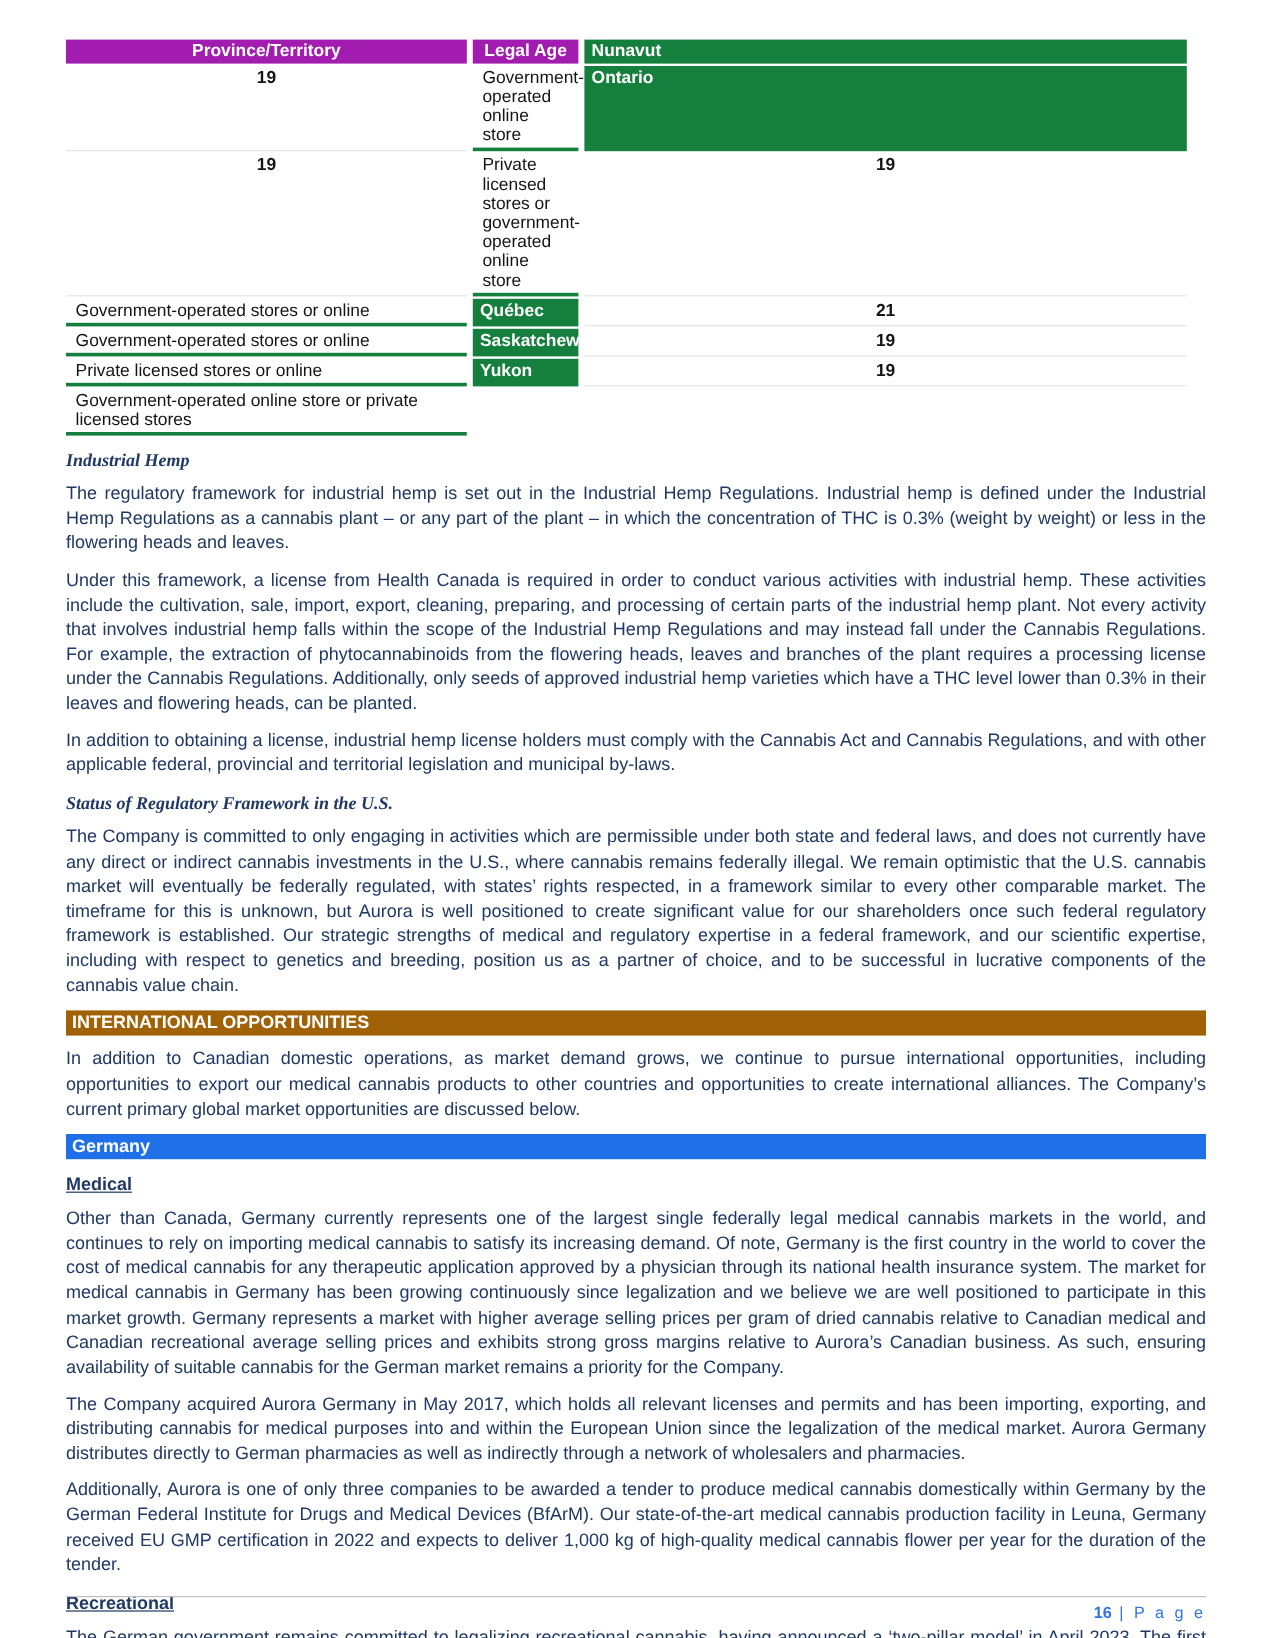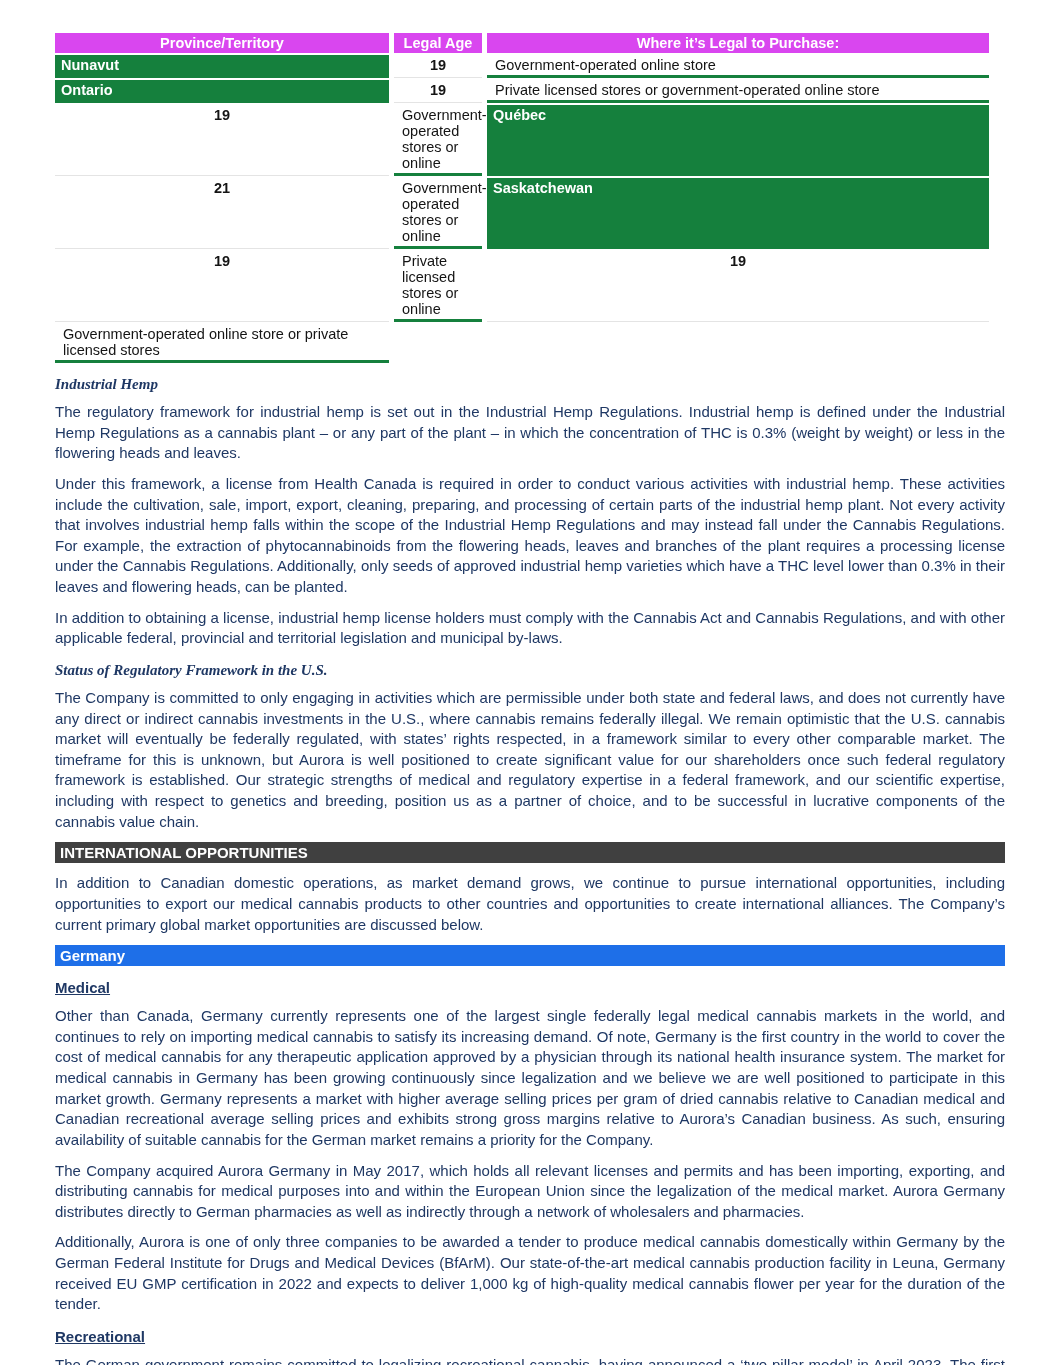--- a/index.html
+++ b/index.html
@@ -10,21 +10,21 @@
   }
   .page { position:absolute; inset:0; padding:33px 50px 0 55px; box-sizing:border-box; }
 
   
   .legal-table {
     display:grid; grid-template-columns:334px 88px 1fr;
     column-gap:5px; row-gap:2px; width:934px; font-size:14.5px;
     margin-bottom:6px;
   }
   .th {
-    background:#d946ef; color:#ffffff; font-weight:bold;
+    background:#a21caf; color:#ffffff; font-weight:bold;
     text-align:center; padding:2px 4px;
   }
   .cell-province {
     background:#15803d; color:#ffffff; font-weight:bold;
     padding:2px 6px;
   }
   .cell-age {
     color:#141414; font-weight:bold; text-align:center; padding:2px 4px;
     border-bottom:1px solid #e4e4e4;
   }
@@ -44,61 +44,61 @@
     font-family:Liberation Serif, serif;
   }
   .underline-head {
     font-weight:bold; text-decoration:underline; font-size:15px;
     margin:13px 0 10px 0;
   }
   .bar {
     color:#ffffff; font-weight:bold; font-size:15px;
     padding:2px 5px; margin:3px 0 10px 0;
   }
-  .bar-navy { background:#404040; }
+  .bar-navy { background:#a16207; }
   .bar-blue { background:#1E6FE8; }
 
   
   .footer {
     position:absolute; left:55px; right:50px; bottom:14px;
     border-top:1px solid #bfbfbf; padding-top:5px;
     text-align:right; color:#2E74E8; font-size:13.5px;
   }
   .footer .num { font-weight:bold; }
   .footer .pg { letter-spacing:2.5px; }
 </style>
 </head>
 <body>
 
 <div class="page">
 
   <div class="legal-table">
     <div class="th">Province/Territory</div>
     <div class="th">Legal Age</div>
-    <div class="th">Where it’s Legal to Purchase:</div>
 
     <div class="cell-province">Nunavut</div>
     <div class="cell-age">19</div>
     <div class="cell-purchase">Government-operated online store</div>
 
     <div class="cell-province">Ontario</div>
     <div class="cell-age">19</div>
     <div class="cell-purchase">Private licensed stores or government-operated online store</div>
 
     <div class="cell-age">19</div>
     <div class="cell-purchase">Government-operated stores or online</div>
 
     <div class="cell-province">Québec</div>
     <div class="cell-age">21</div>
     <div class="cell-purchase">Government-operated stores or online</div>
 
     <div class="cell-province">Saskatchewan</div>
     <div class="cell-age">19</div>
     <div class="cell-purchase">Private licensed stores or online</div>
 
+    <div class="cell-province">Yukon</div>
     <div class="cell-age">19</div>
     <div class="cell-purchase">Government-operated online store or private licensed stores</div>
   </div>
 
   <div class="italic-head">Industrial Hemp</div>
   <p>The regulatory framework for industrial hemp is set out in the Industrial Hemp Regulations. Industrial hemp is defined under the Industrial Hemp Regulations as a cannabis plant – or any part of the plant – in which the concentration of THC is 0.3% (weight by weight) or less in the flowering heads and leaves.</p>
   <p>Under this framework, a license from Health Canada is required in order to conduct various activities with industrial hemp. These activities include the cultivation, sale, import, export, cleaning, preparing, and processing of certain parts of the industrial hemp plant. Not every activity that involves industrial hemp falls within the scope of the Industrial Hemp Regulations and may instead fall under the Cannabis Regulations. For example, the extraction of phytocannabinoids from the flowering heads, leaves and branches of the plant requires a processing license under the Cannabis Regulations. Additionally, only seeds of approved industrial hemp varieties which have a THC level lower than 0.3% in their leaves and flowering heads, can be planted.</p>
   <p>In addition to obtaining a license, industrial hemp license holders must comply with the Cannabis Act and Cannabis Regulations, and with other applicable federal, provincial and territorial legislation and municipal by-laws.</p>
 
   <div class="italic-head">Status of Regulatory Framework in the U.S.</div>
@@ -110,14 +110,17 @@
   <div class="bar bar-blue">Germany</div>
 
   <div class="underline-head">Medical</div>
   <p>Other than Canada, Germany currently represents one of the largest single federally legal medical cannabis markets in the world, and continues to rely on importing medical cannabis to satisfy its increasing demand. Of note, Germany is the first country in the world to cover the cost of medical cannabis for any therapeutic application approved by a physician through its national health insurance system. The market for medical cannabis in Germany has been growing continuously since legalization and we believe we are well positioned to participate in this market growth. Germany represents a market with higher average selling prices per gram of dried cannabis relative to Canadian medical and Canadian recreational average selling prices and exhibits strong gross margins relative to Aurora’s Canadian business. As such, ensuring availability of suitable cannabis for the German market remains a priority for the Company.</p>
   <p>The Company acquired Aurora Germany in May 2017, which holds all relevant licenses and permits and has been importing, exporting, and distributing cannabis for medical purposes into and within the European Union since the legalization of the medical market. Aurora Germany distributes directly to German pharmacies as well as indirectly through a network of wholesalers and pharmacies.</p>
   <p>Additionally, Aurora is one of only three companies to be awarded a tender to produce medical cannabis domestically within Germany by the German Federal Institute for Drugs and Medical Devices (BfArM). Our state-of-the-art medical cannabis production facility in Leuna, Germany received EU GMP certification in 2022 and expects to deliver 1,000 kg of high-quality medical cannabis flower per year for the duration of the tender.</p>
 
   <div class="underline-head">Recreational</div>
   <p>The German government remains committed to legalizing recreational cannabis, having announced a ‘two-pillar model’ in April 2023. The first pillar includes personal possession, private cultivation and cannabis clubs. The second pillar involves a five-year regional model project, where the effects of a commercial supply chain on health and youth protection, as well as the black market, can be scientifically examined.</p>
 
+  <div class="footer">
+    <span class="num">16</span><span class="pg"> | P a g e</span>
+  </div>
 
 </div>
 
 </body></html>

